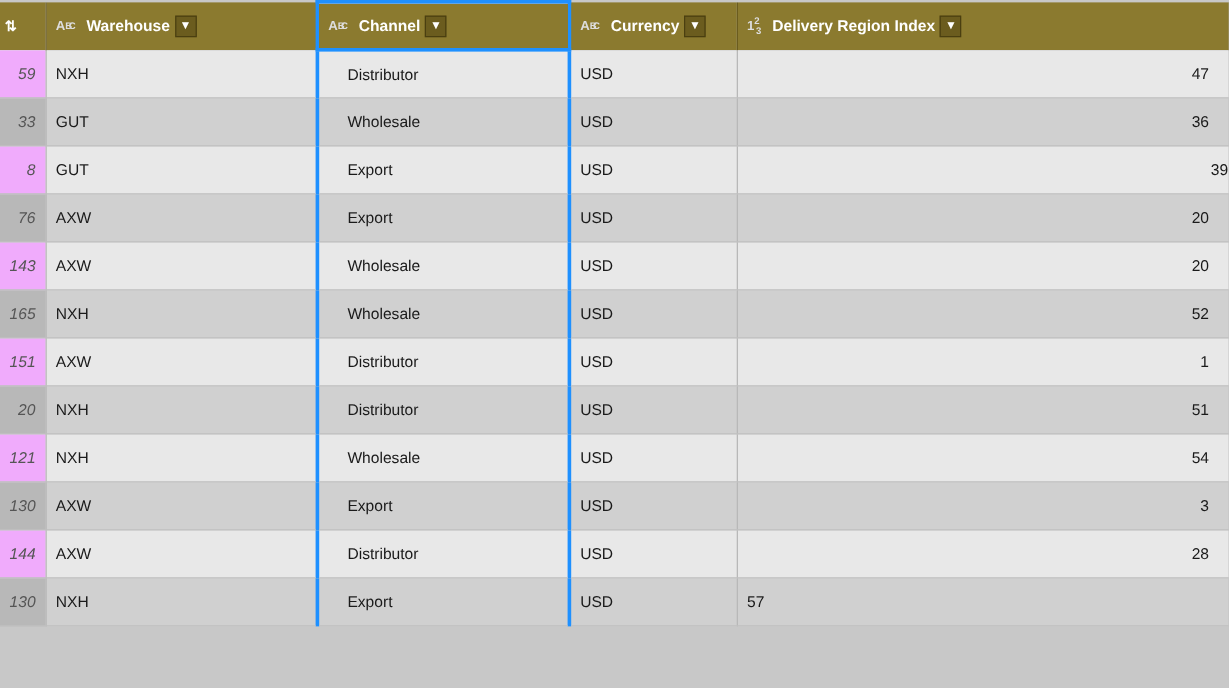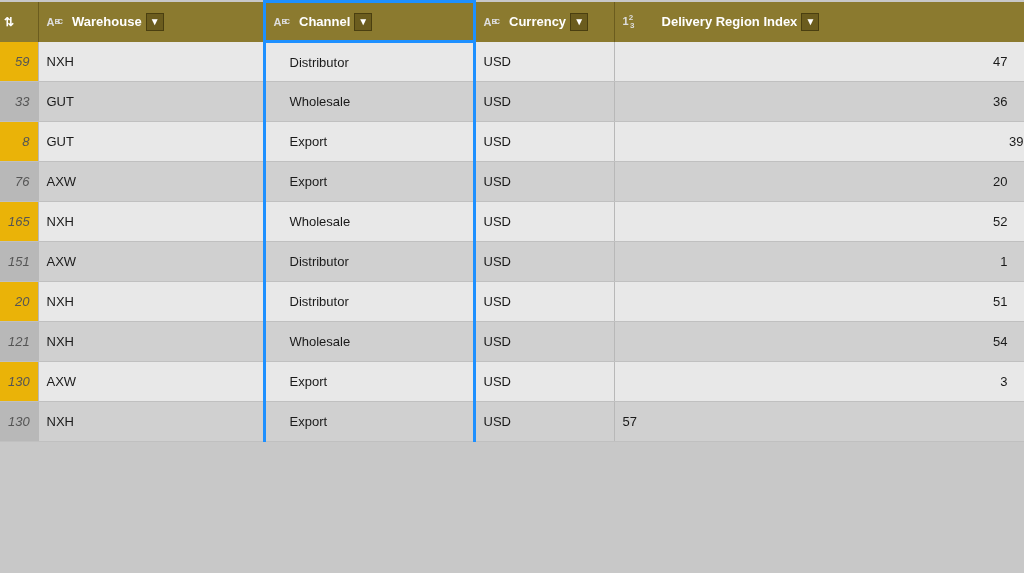--- a/index.html
+++ b/index.html
@@ -103,21 +103,21 @@
       border-right: 1px solid #b8b8b8;
       border-bottom: 1px solid #c0c0c0;
       vertical-align: middle;
     }
 
     tbody td.index-cell {
       text-align: right;
       color: #555;
       font-style: italic;
       padding-right: 8px;
-      background: #eab308;
+      background: #f0abfc;
     }
 
     tbody tr:nth-child(even) td.index-cell {
       background: #b8b8b8;
     }
 
     
     .channel-cell {
       border-left: 3px solid #1e90ff;
       border-right: 3px solid #1e90ff;
@@ -131,21 +131,21 @@
     .abc-icon {
       font-size: 10px;
       position: relative;
       display: inline-flex;
       align-items: center;
       margin-right: 2px;
     }
 
     .number-icon {
       font-size: 10px;
-      margin-right: 20px;
+      margin-right: 2px;
       text-align: center;
     }
   </style>
 </head>
 <body>
 
 <div class="table-container">
   <table>
     <colgroup>
       <col class="col-index">
@@ -214,20 +214,27 @@
       <td style="text-align:right; padding-right:0;">39</td>
     </tr>
         <tr>
       <td class="index-cell">76</td>
       <td>AXW</td>
       <td class="channel-cell">Export</td>
       <td>USD</td>
       <td style="text-align:right; padding-right:16px;">20</td>
     </tr>
         <tr>
+      <td class="index-cell">143</td>
+      <td>AXW</td>
+      <td class="channel-cell">Wholesale</td>
+      <td>USD</td>
+      <td style="text-align:right; padding-right:16px;">20</td>
+    </tr>
+        <tr>
       <td class="index-cell">165</td>
       <td>NXH</td>
       <td class="channel-cell">Wholesale</td>
       <td>USD</td>
       <td style="text-align:right; padding-right:16px;">52</td>
     </tr>
         <tr>
       <td class="index-cell">151</td>
       <td>AXW</td>
       <td class="channel-cell">Distributor</td>
@@ -247,20 +254,27 @@
       <td class="channel-cell">Wholesale</td>
       <td>USD</td>
       <td style="text-align:right; padding-right:16px;padding-left:20px;">54</td>
     </tr>
         <tr>
       <td class="index-cell">130</td>
       <td>AXW</td>
       <td class="channel-cell">Export</td>
       <td>USD</td>
       <td style="text-align:right; padding-right:16px;">3</td>
+    </tr>
+        <tr>
+      <td class="index-cell">144</td>
+      <td>AXW</td>
+      <td class="channel-cell">Distributor</td>
+      <td>USD</td>
+      <td style="text-align:right; padding-right:16px;">28</td>
     </tr>
         <tr>
       <td class="index-cell">130</td>
       <td>NXH</td>
       <td class="channel-cell">Export</td>
       <td>USD</td>
       <td style="padding-right:16px;">57</td>
     </tr>
       </tbody>
   </table>

